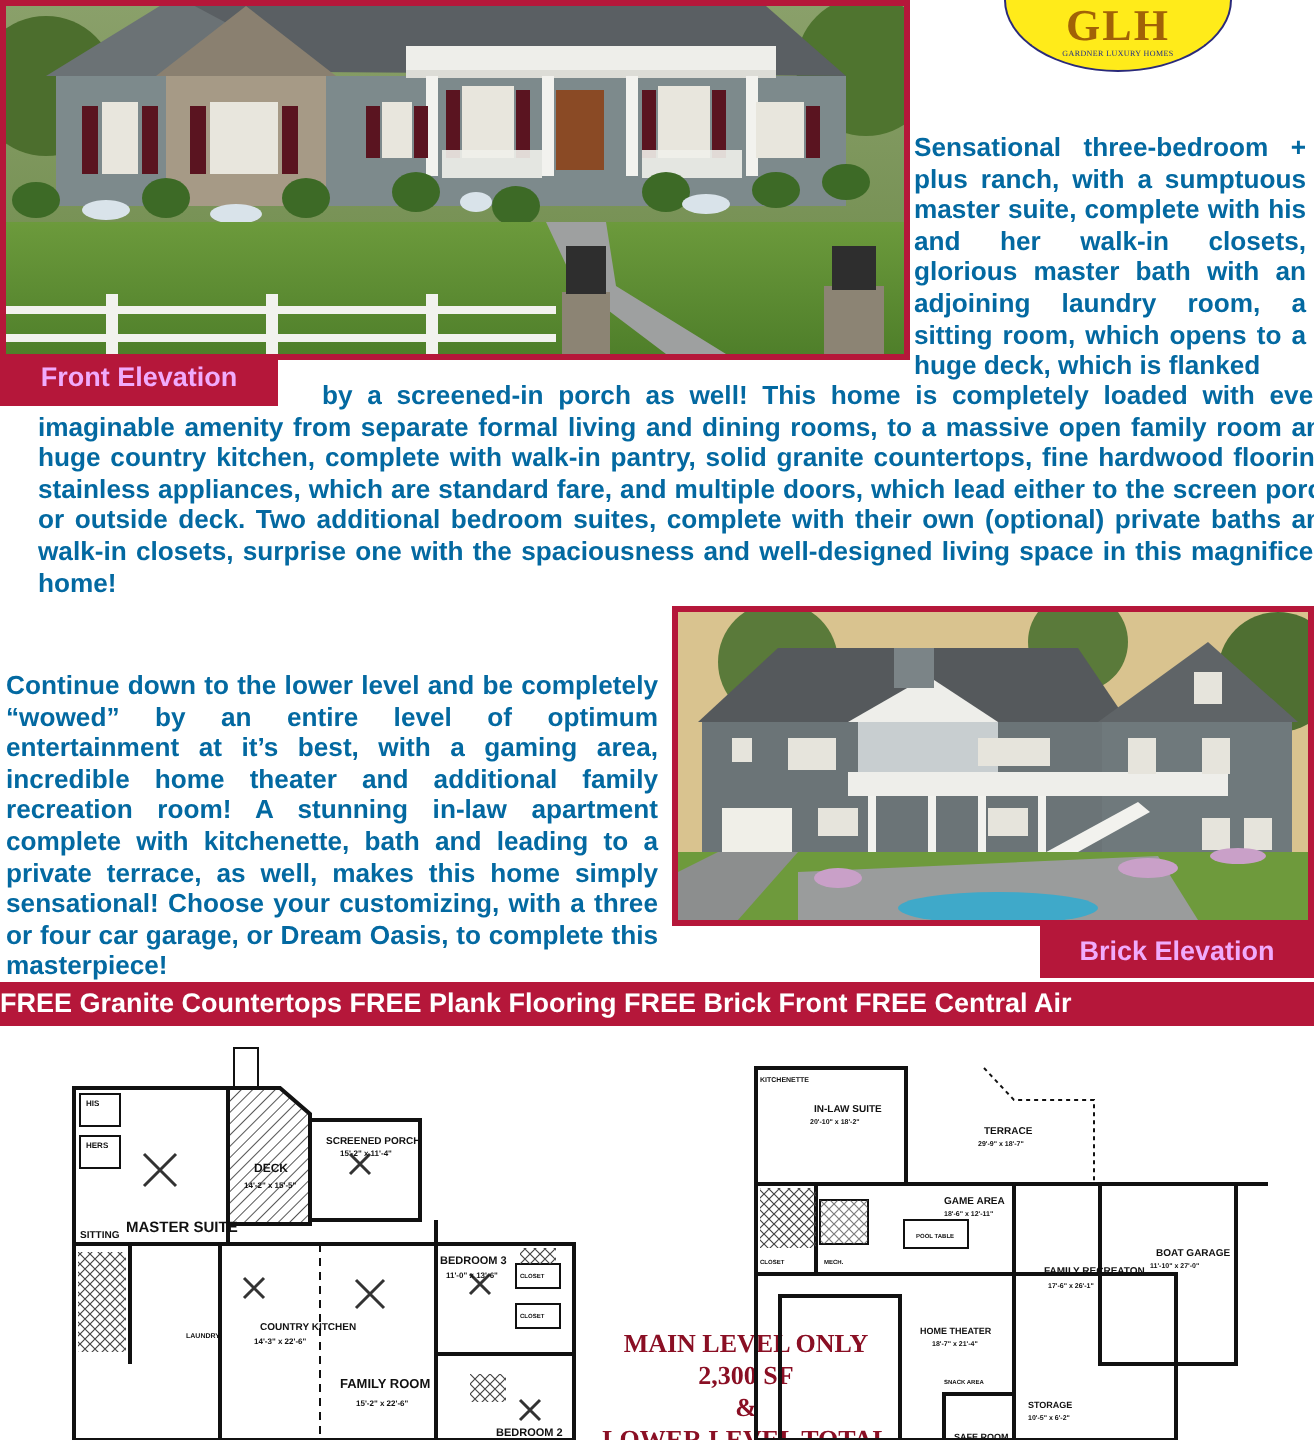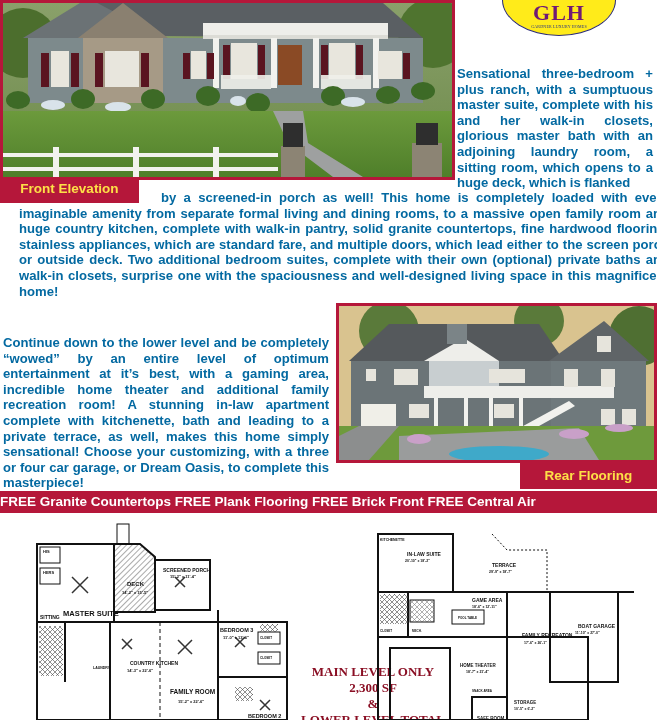--- a/index.html
+++ b/index.html
@@ -3,26 +3,26 @@
 <meta charset="utf-8">
 <style>
   * { box-sizing: border-box; margin: 0; padding: 0; }
   html, body { width: 657px; height: 720px; overflow: hidden; background: #ffffff; }
   body { position: relative; font-family: "Liberation Sans", sans-serif; color: #8a0f24; }
 
   .photo { position: absolute; border: 3px solid #b5173a; overflow: hidden; }
   #front-photo { left: 0; top: 0; width: 455px; height: 180px; }
   #rear-photo { left: 336px; top: 303px; width: 321px; height: 160px; }
 
-  .caption { position: absolute; background: #b5173a; color: #fde047; font-weight: bold; font-size: 13.5px; text-align: center; line-height: 22px; }
+  .caption { position: absolute; background: #b5173a; color: #f0abfc; font-weight: bold; font-size: 13.5px; text-align: center; line-height: 22px; }
   #front-caption { left: 0; top: 178px; width: 139px; height: 25px; line-height: 22px; }
   #rear-caption { left: 520px; top: 463px; width: 137px; height: 26px; line-height: 26px; }
 
   .logo { position: absolute; left: 502px; top: 0; width: 114px; height: 36px; background: #ffeb1a; border: 1px solid #2a2a7a; border-top: none; border-radius: 0 0 57px 57px / 0 0 36px 36px; text-align: center; overflow: hidden; }
-  .logo .mark { font-family: "Liberation Serif", serif; font-weight: bold; color: #701a75; font-size: 22px; line-height: 22px; margin-top: 2px; letter-spacing: 1px; }
+  .logo .mark { font-family: "Liberation Serif", serif; font-weight: bold; color: #a16207; font-size: 22px; line-height: 22px; margin-top: 2px; letter-spacing: 1px; }
   .logo .sub { font-family: "Liberation Serif", serif; color: #1e2b8a; font-size: 4px; letter-spacing: 0.2px; line-height: 6px; }
 
   .body-text { position: absolute; font-weight: bold; font-size: 13.1px; line-height: 15.6px; color: #0369a1; text-align: justify; }
   #intro-right { left: 457px; top: 66px; width: 196px; }
   #intro-cont { left: 19px; top: 190px; width: 650px; text-indent: 142px; }
   #lower-text { left: 3px; top: 335px; width: 326px; }
 
   .banner { position: absolute; left: 0; top: 491px; width: 657px; height: 22px; background: #b5173a; color: #ffffff; font-weight: bold; font-size: 13.5px; text-align: left; line-height: 22px; }
 
   .plan { position: absolute; }
@@ -176,21 +176,21 @@
     <polygon points="0,130 20,120 60,120 30,154 0,154" fill="#8c8e8e"></polygon>
     <polygon points="60,130 240,122 260,154 60,154" fill="#9a9c9c"></polygon>
     <ellipse cx="160" cy="148" rx="50" ry="8" fill="#3fa9c9"></ellipse>
     <g fill="#c9a0c8">
         <ellipse cx="80" cy="133" rx="12" ry="5"></ellipse>
         <ellipse cx="235" cy="128" rx="15" ry="5"></ellipse>
         <ellipse cx="280" cy="122" rx="14" ry="4"></ellipse>
       </g>
   </svg>
 </div>
-<div id="rear-caption" class="caption">Rear Flooring</div>
+<div id="rear-caption" class="caption">Brick Elevation</div>
 
 <div class="banner">FREE Granite Countertops FREE Plank Flooring FREE Brick Front  FREE Central Air</div>
 
 <div id="main-plan" class="plan">
   <svg width="258" height="198" viewBox="0 0 258 198" font-family="Liberation Sans, sans-serif" font-weight="bold">
     <defs>
       <pattern id="hatch" width="4" height="4" patternUnits="userSpaceOnUse" patternTransform="rotate(45)">
         <line x1="0" y1="0" x2="0" y2="4" stroke="#555" stroke-width="1"></line>
       </pattern>
       <pattern id="tile" width="5" height="5" patternUnits="userSpaceOnUse">

